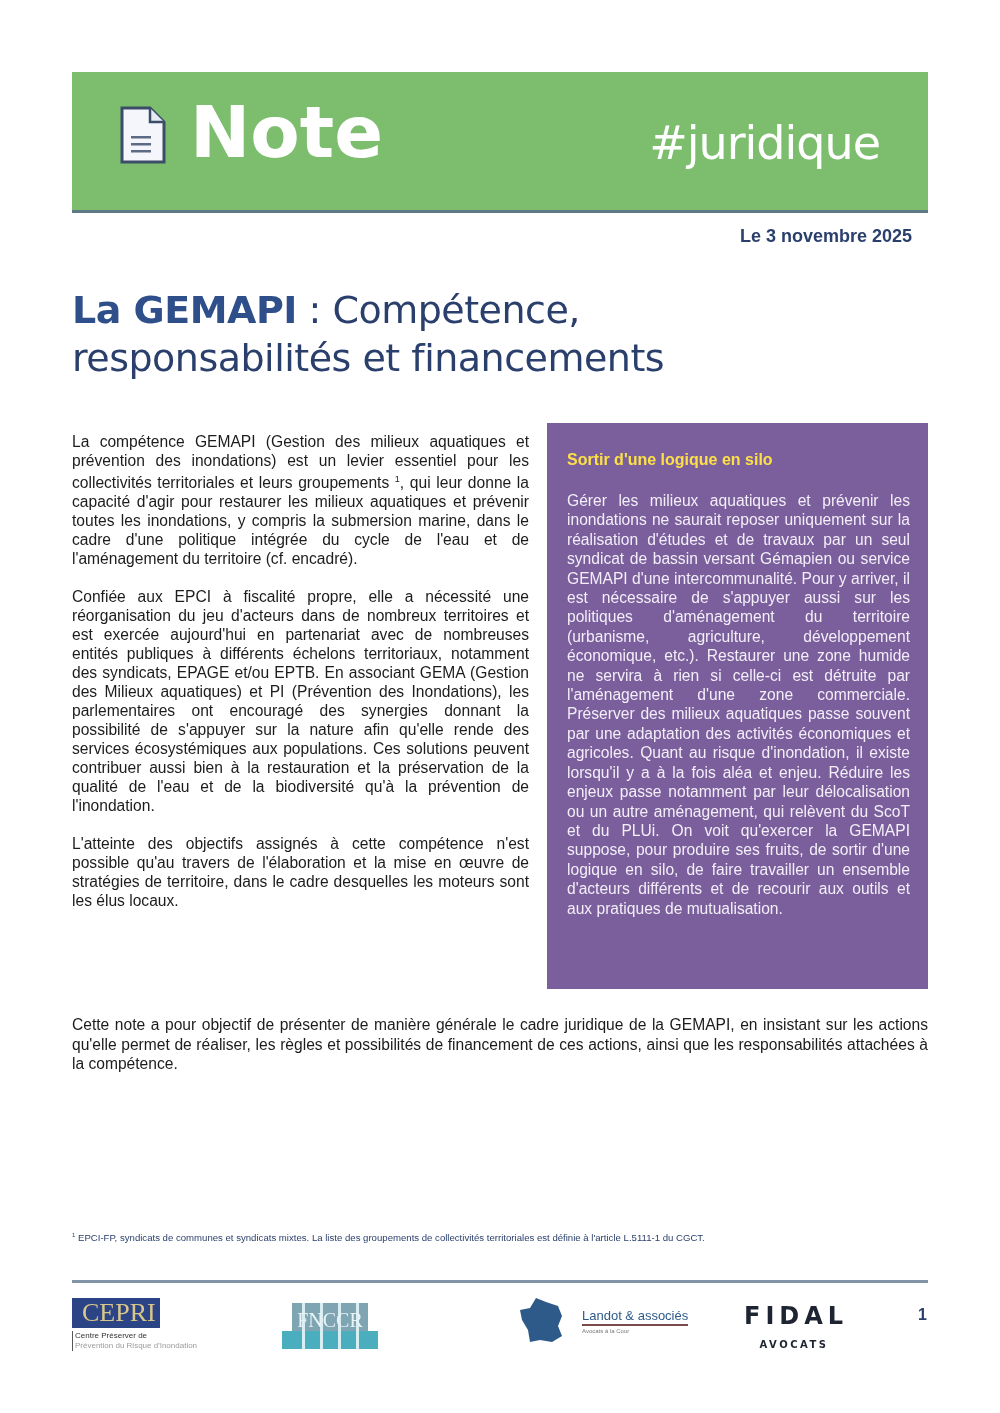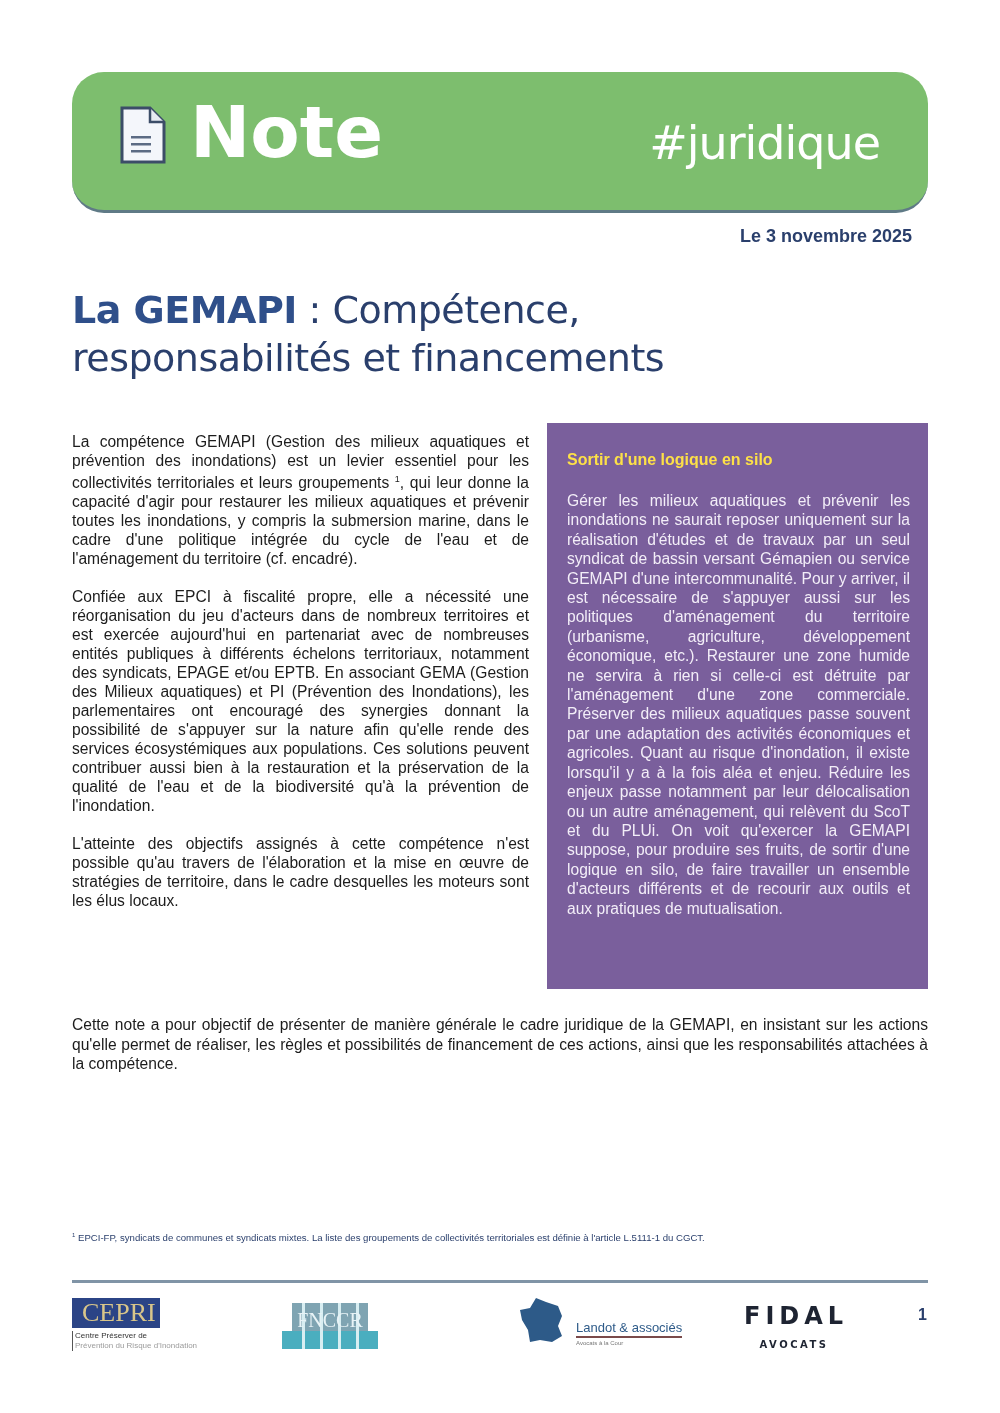--- a/index.html
+++ b/index.html
@@ -1,21 +1,21 @@
 <!DOCTYPE html>
 <html><head>
 <meta charset="utf-8">
 <style>
   * { box-sizing: border-box; margin: 0; padding: 0; }
   html, body { width: 1000px; height: 1413px; background: #ffffff; }
   body { position: relative; font-family: "DejaVu Sans", sans-serif; color: #1e1e1e; overflow: hidden; }
 
   .banner {
     position: absolute; left: 72px; top: 72px; width: 856px; height: 141px;
-    background: #7dbe6e; border-bottom: 3px solid #5f7a86; border-radius: 32px;
+    background: #7dbe6e; border-bottom: 3px solid #5f7a86;
   }
   .doc-icon { position: absolute; left: 48px; top: 34px; width: 46px; height: 58px; }
   .banner-title {
     position: absolute; left: 118px; top: 18px;
     font-family: "DejaVu Sans", sans-serif; font-weight: bold;
     font-size: 72px; color: #ffffff; letter-spacing: 0px;
   }
   .banner-tag {
     position: absolute; right: 48px; top: 44px;
     font-family: "DejaVu Sans", sans-serif; font-weight: normal;
@@ -127,21 +127,21 @@
 <svg class="logo fnccr" viewBox="0 0 96 46">
   <rect x="10" y="0" width="76" height="30" fill="#7fa4b2"></rect>
   <rect x="0" y="28" width="96" height="18" fill="#4aaebf"></rect>
   <rect x="20" y="0" width="3" height="46" fill="#d8eef2"></rect>
   <rect x="38" y="0" width="3" height="46" fill="#d8eef2"></rect>
   <rect x="56" y="0" width="3" height="46" fill="#d8eef2"></rect>
   <rect x="74" y="0" width="3" height="46" fill="#d8eef2"></rect>
   <text x="48" y="24" text-anchor="middle" font-family="Liberation Serif, serif" font-size="20" fill="#e8f3f6">FNCCR</text>
 </svg>
 
-<div class="logo landot" style="display:flex;align-items:flex-end;gap:8px;">
+<div class="logo landot" style="display:flex;align-items:center;gap:14px;">
   <svg width="50" height="50" viewBox="0 0 50 50">
     <path d="M18 2 L28 6 L40 10 L44 20 L40 30 L44 40 L34 46 L22 44 L12 46 L10 34 L4 24 L2 14 L12 12 Z" fill="#2d5a88"></path>
   </svg>
   <div>
     <div style="font-family:'Liberation Sans',sans-serif;font-size:13px;color:#2d5a88;border-bottom:2px solid #7a4a4a;padding-bottom:1px;">Landot &amp; associés</div>
     <div style="font-family:'Liberation Sans',sans-serif;font-size:6px;color:#777;margin-top:2px;">Avocats à la Cour</div>
   </div>
 </div>
 
 <div class="logo fidal">

